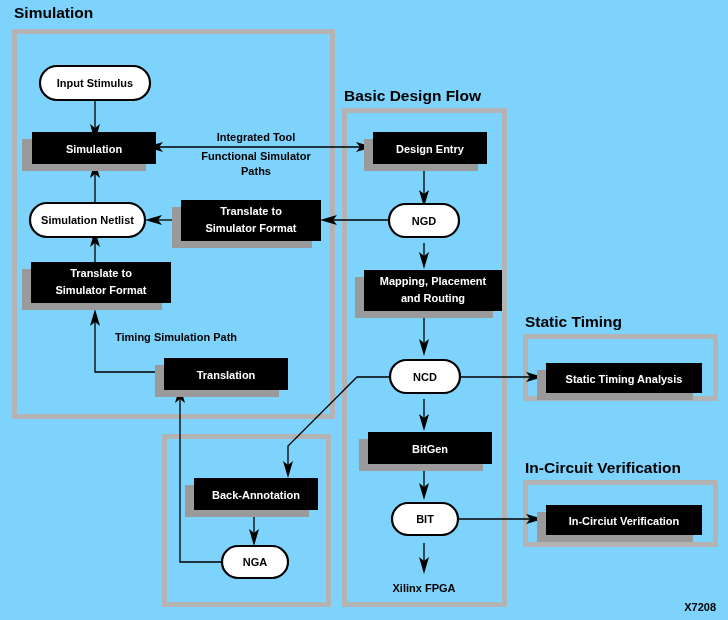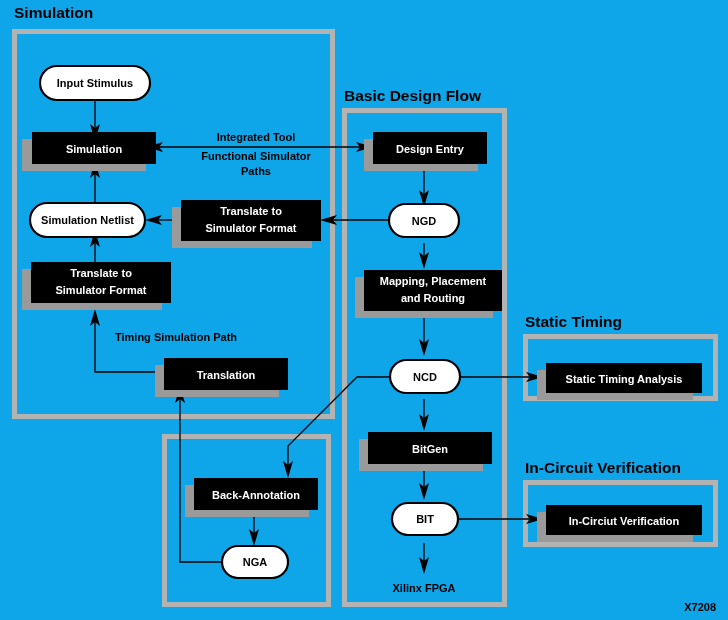--- a/index.html
+++ b/index.html
@@ -4,21 +4,21 @@
 <style>
   html, body {
     margin: 0;
     padding: 0;
     background: #ffffff;
   }
   #page {
     position: relative;
     width: 728px;
     height: 620px;
-    background: #0ea5e9;
+    background: #7dd3fc;
     font-family: "Liberation Sans", sans-serif;
     overflow: hidden;
   }
   svg.diagram {
     position: absolute;
     left: 0;
     top: 0;
     width: 728px;
     height: 620px;
   }

